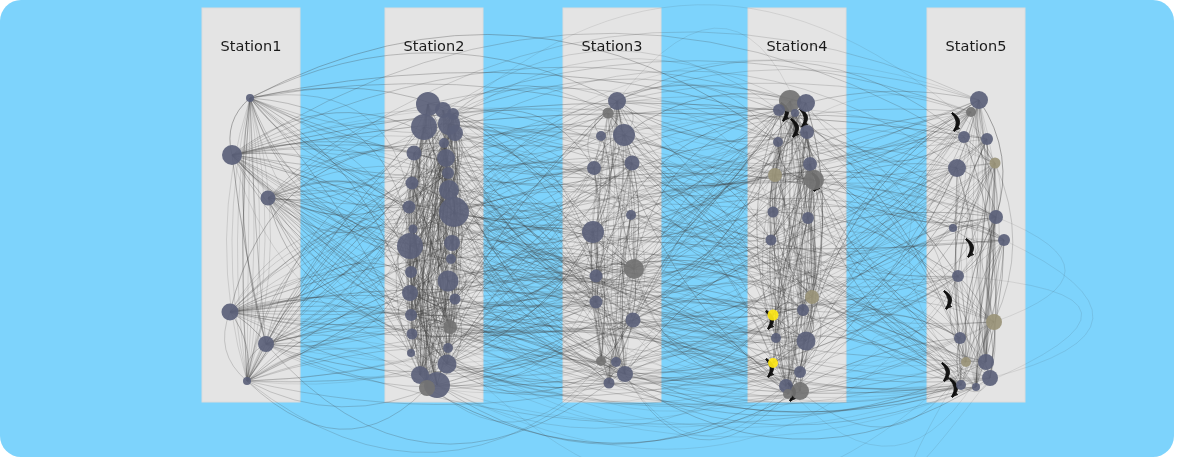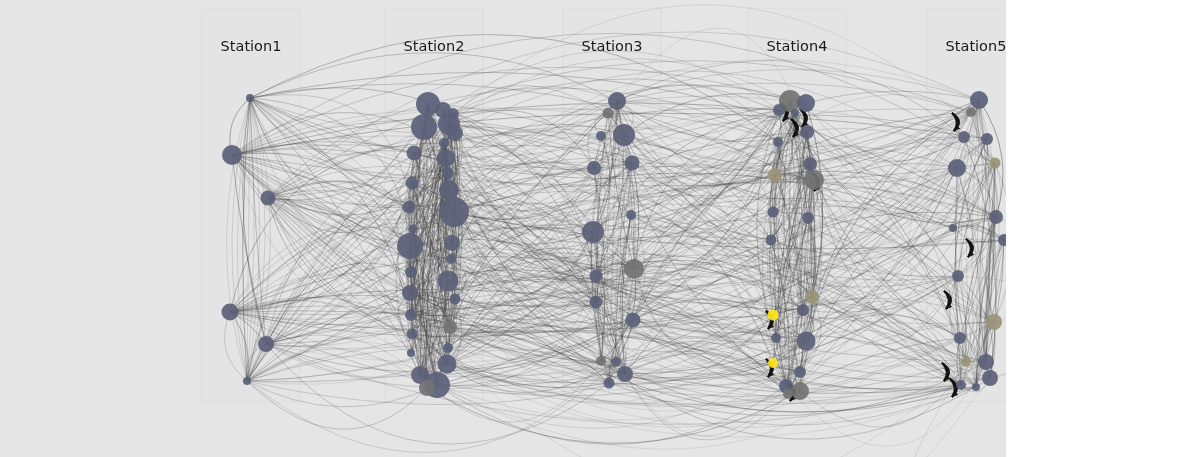--- a/index.html
+++ b/index.html
@@ -1,17 +1,17 @@
 <!DOCTYPE html>
 <html><head>
 <meta charset="utf-8">
 <style>
   html,body{margin:0;padding:0;background:#ffffff;}
   body{font-family:"DejaVu Sans","Liberation Sans",sans-serif;}
-  #stage{position:relative;width:1006px;height:457px;background:#e5e5e5;overflow:hidden;}
+  #stage{position:relative;width:1174px;height:457px;background:#7dd3fc;overflow:hidden;border-radius:21px;}
   #viz{position:absolute;left:0;top:0;width:1196px;height:457px;}
   .station-label{
     font-family:"DejaVu Sans","Liberation Sans",sans-serif;
     font-size:14.5px;fill:#1a1a1a;text-anchor:middle;
     dominant-baseline:middle;
   }
 </style>
 </head>
 <body>
 

